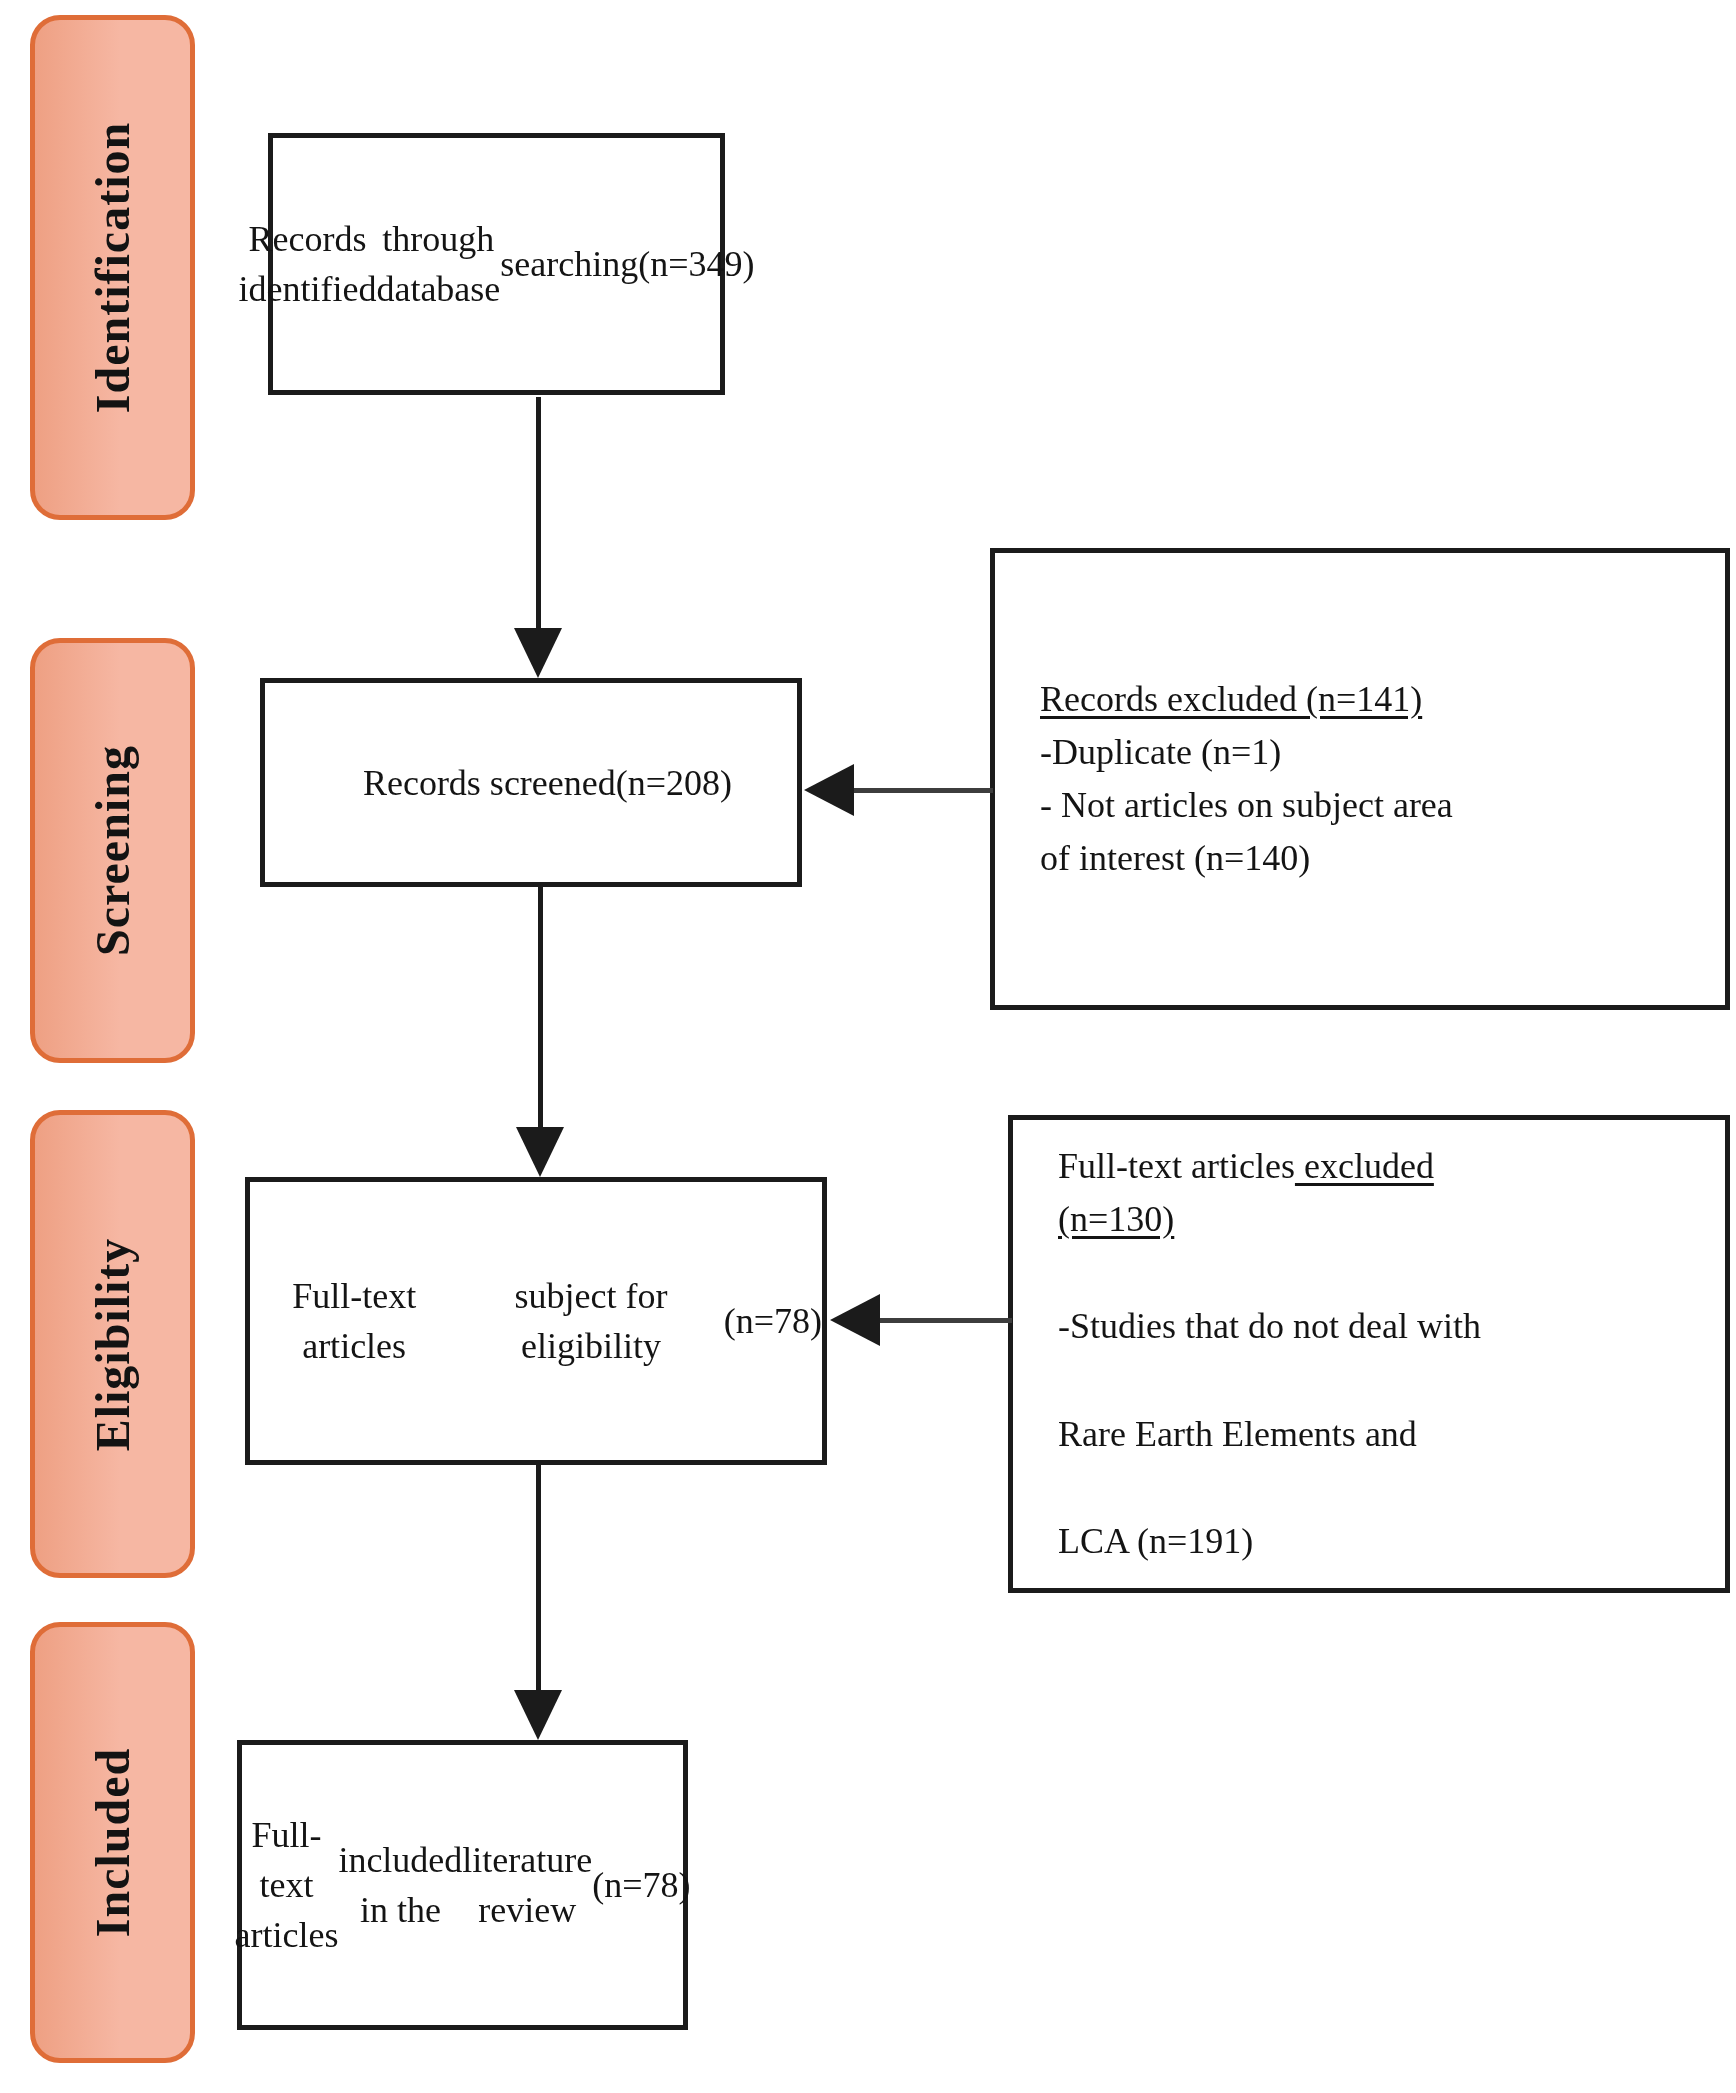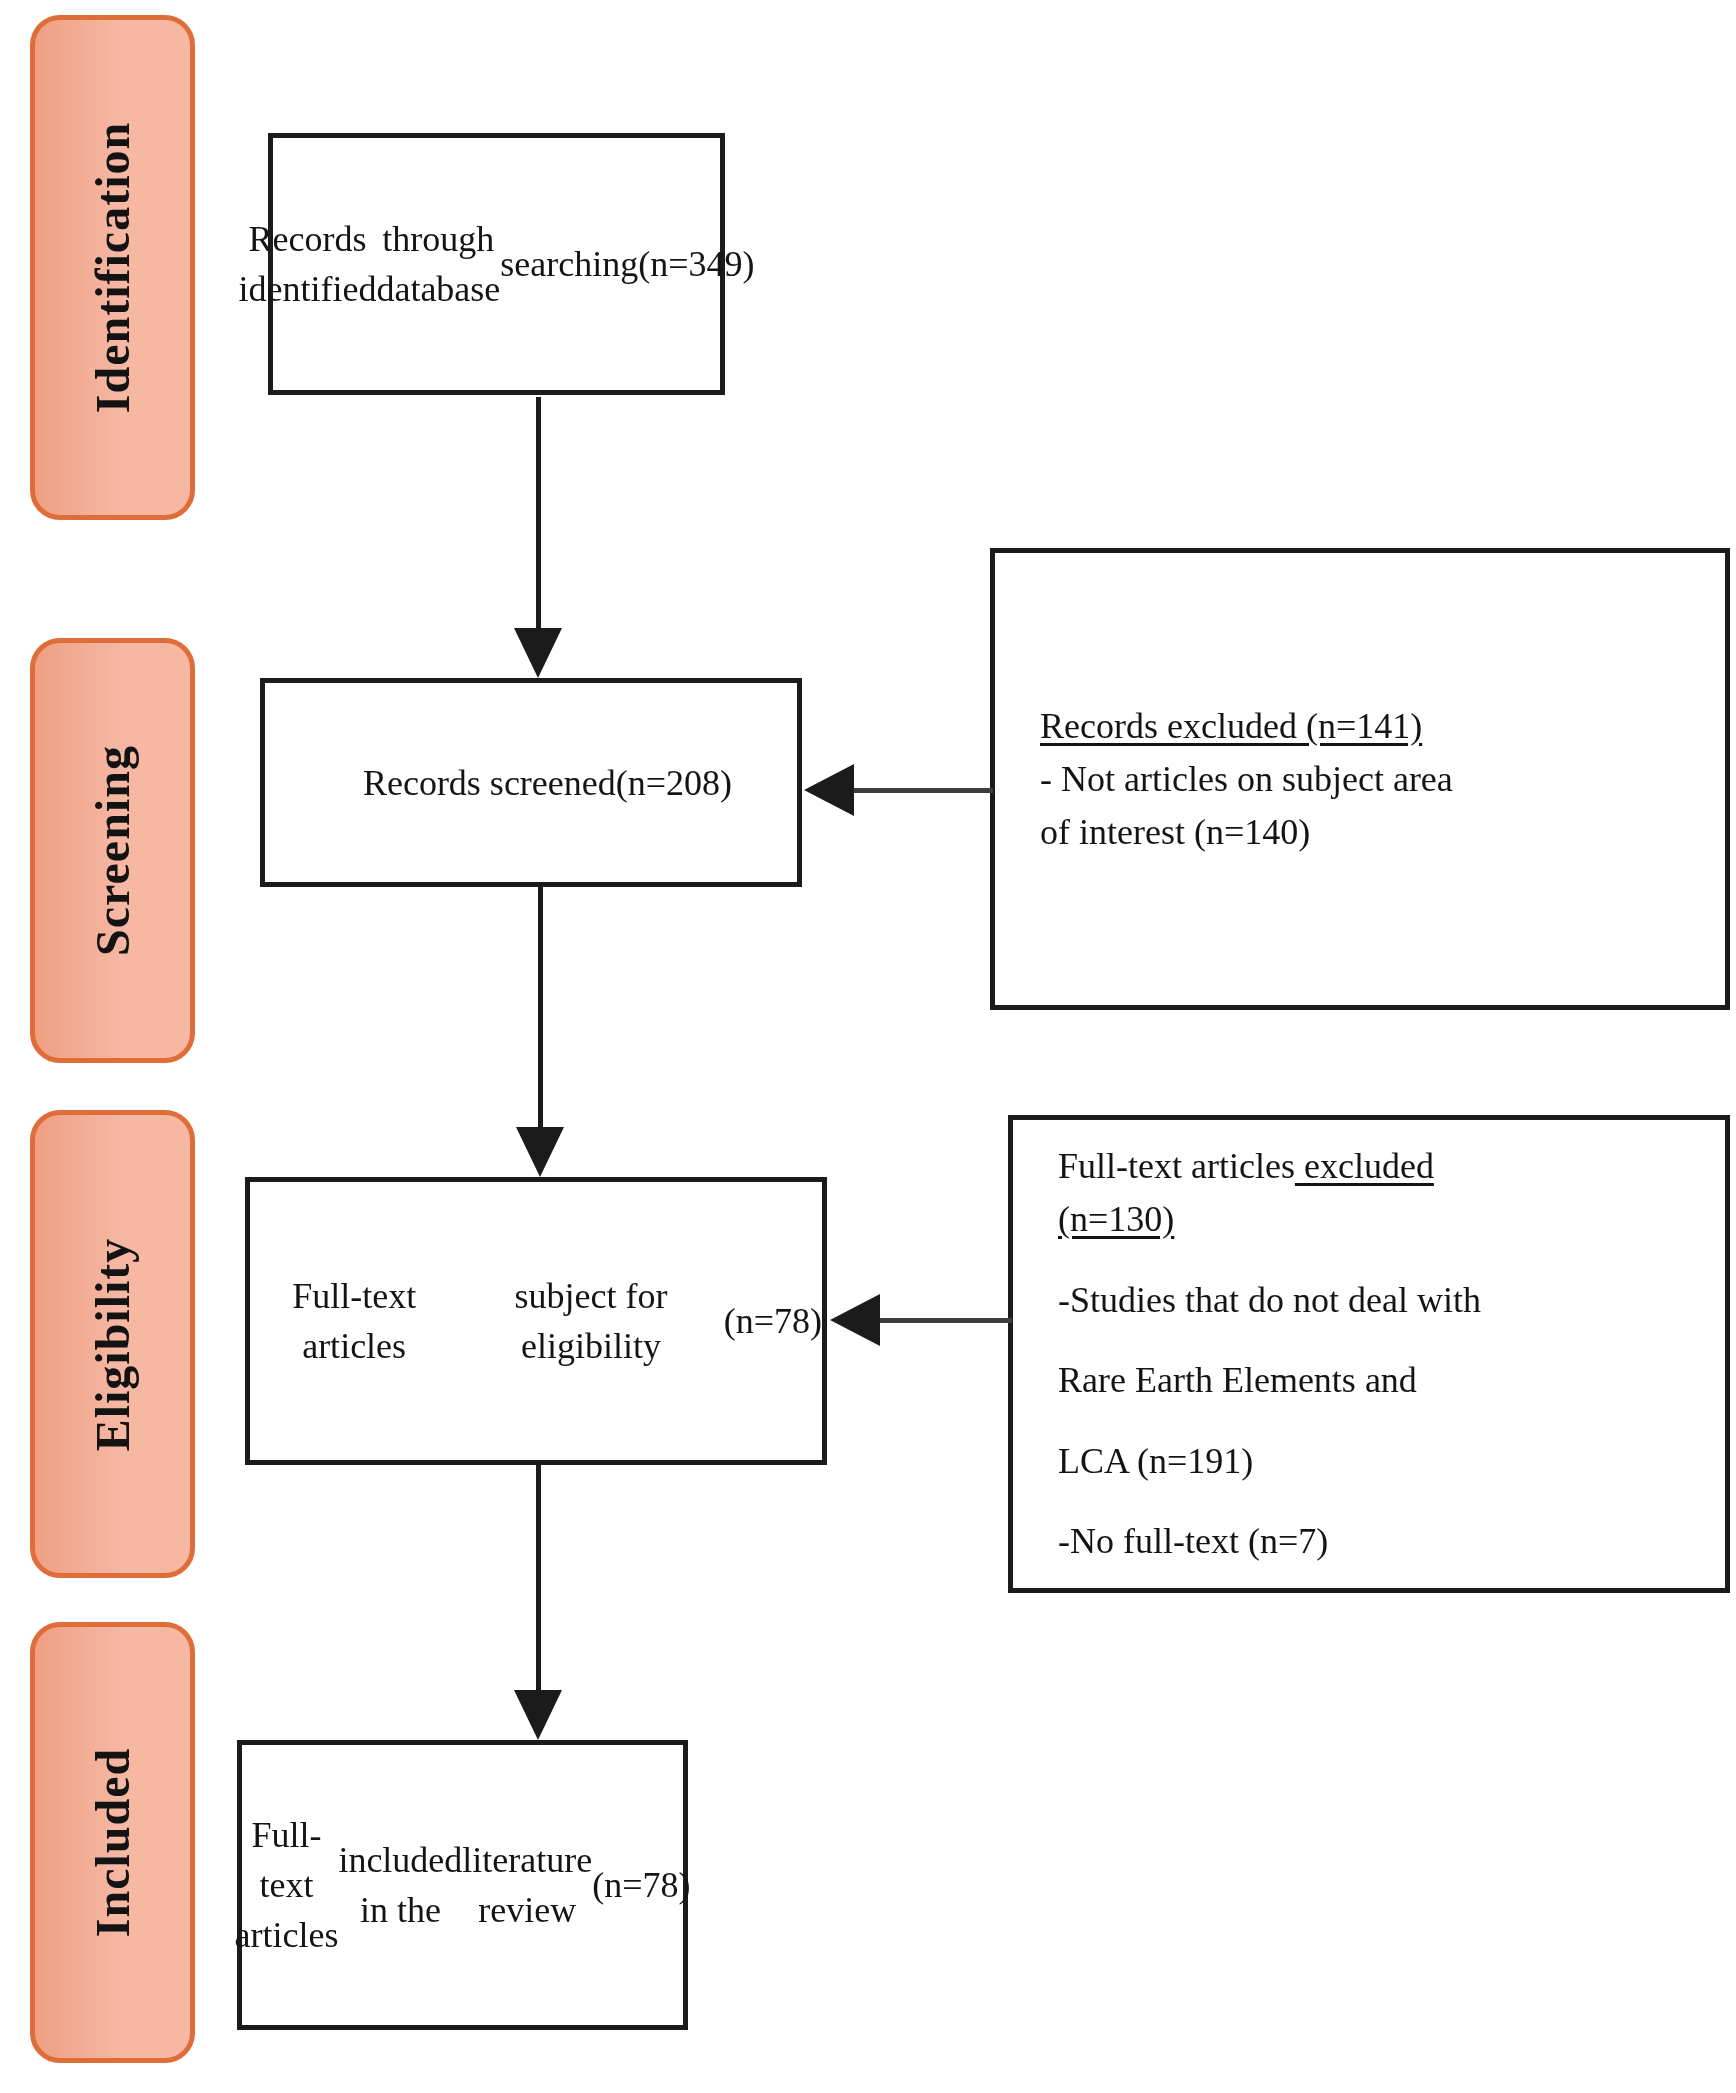--- a/index.html
+++ b/index.html
@@ -124,30 +124,30 @@
 
   <div class="flow-box" style="left:237px;top:1740px;width:451px;height:290px;">
     <div>Full-text articles</div>
     <div>included in the</div>
     <div>literature review</div>
     <div>(n=78)</div>
   </div>
 
   <div class="side-box" style="left:990px;top:548px;width:740px;height:462px;">
     <div><u>Records excluded (n=141)</u></div>
+    <div>-Duplicate (n=1)</div>
     <div>- Not articles on subject area</div>
     <div>of interest (n=140)</div>
   </div>
 
   <div class="side-box" style="left:1008px;top:1115px;width:722px;height:478px;justify-content:space-between;">
     <div><span>Full-text articles</span><u> excluded</u><br><u>(n=130)</u></div>
     <div>-Studies that do not deal with</div>
     <div>Rare Earth Elements and</div>
     <div>LCA (n=191)</div>
-    <div>-No full-text (n=7)</div>
   </div>
 
   <div class="stem-v" style="left:536px;top:397px;height:233px;"></div>
   <div class="head-down" style="left:514px;top:628px;"></div>
 
   <div class="stem-v" style="left:538px;top:887px;height:242px;"></div>
   <div class="head-down" style="left:516px;top:1127px;"></div>
 
   <div class="stem-v" style="left:536px;top:1465px;height:227px;"></div>
   <div class="head-down" style="left:514px;top:1690px;"></div>

